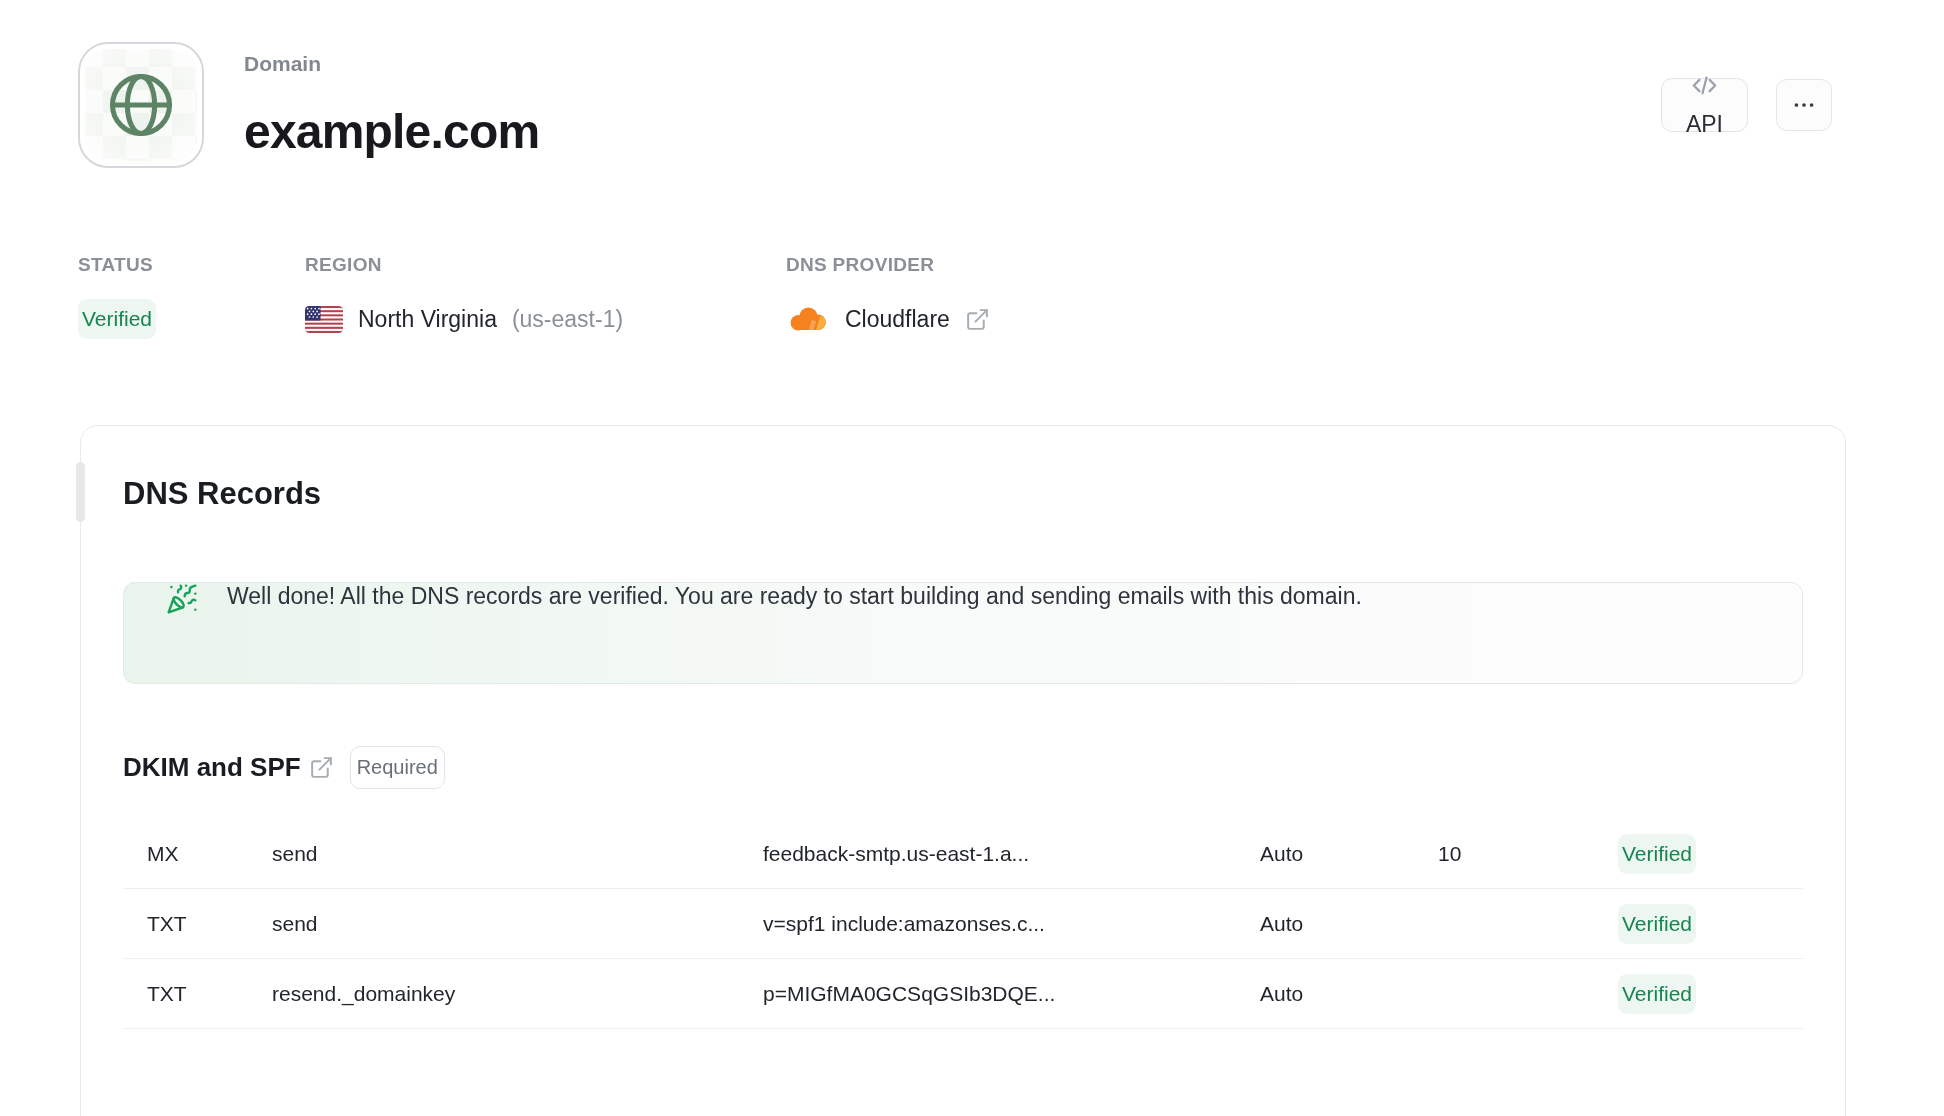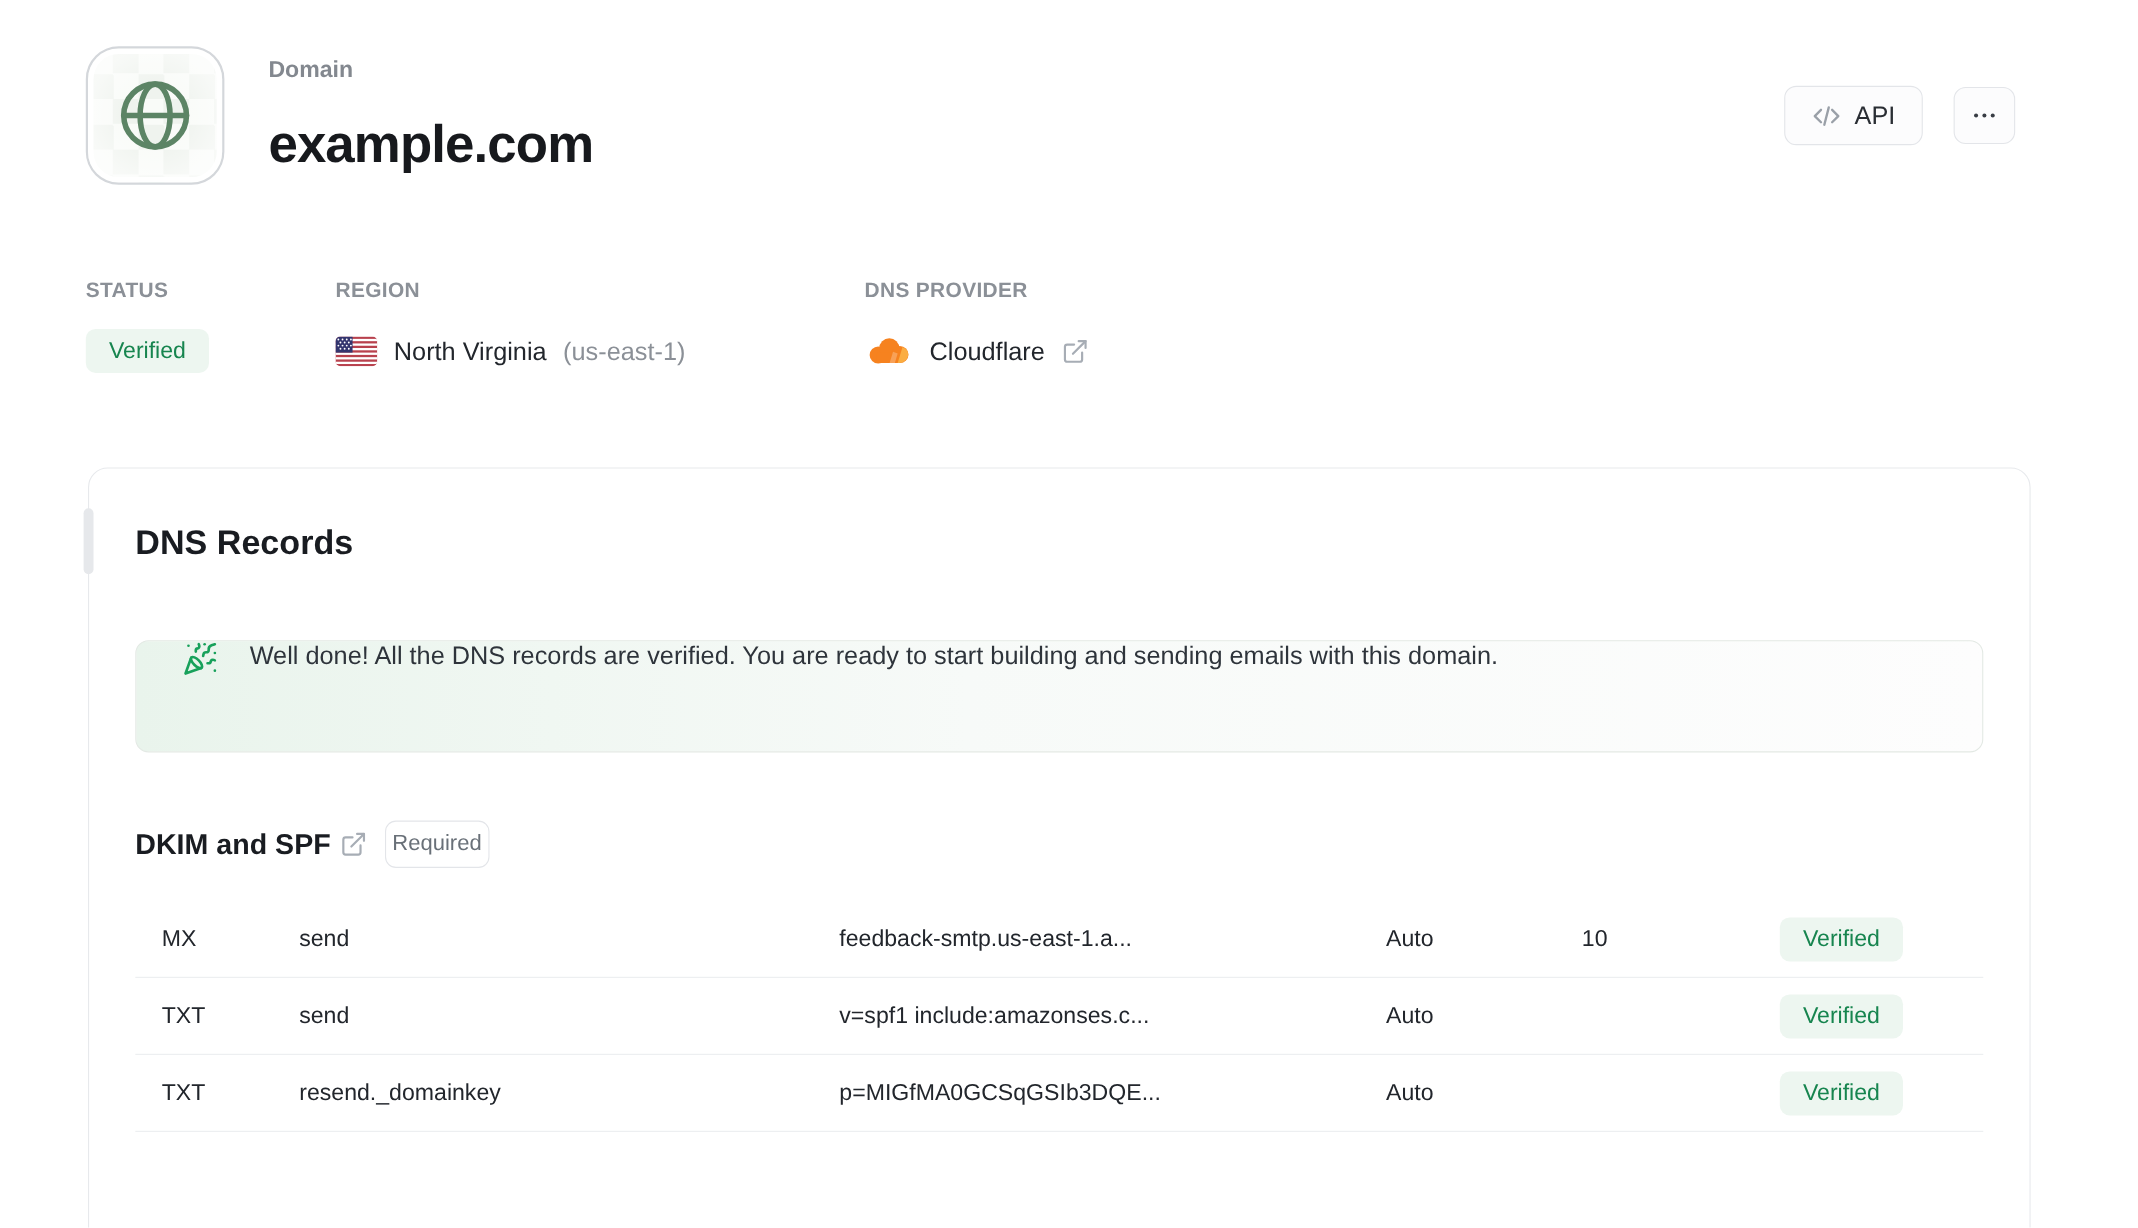--- a/index.html
+++ b/index.html
@@ -14,34 +14,34 @@
                  display:flex; align-items:center; justify-content:center; flex:0 0 auto; }
   .domain-tile::after { content:""; position:absolute; inset:0;
                  background:radial-gradient(closest-side, rgba(255,255,255,0) 40%, rgba(255,255,255,.55)); }
   .globe { position:relative; z-index:1; }
   .title-block { margin-left:40px; display:flex; flex-direction:column; gap:28px; }
   .domain-label { font-size:21px; font-weight:700; color:#83888f; }
   .domain-title { font-size:48px; font-weight:700; color:#17191d; letter-spacing:-0.8px; }
   .header-actions { margin-left:auto; display:flex; align-items:center; gap:28px; }
   .btn { display:flex; align-items:center; justify-content:center; gap:12px; height:54px;
          background:#fcfcfd; border:1.5px solid #e3e5e9; border-radius:11px; cursor:pointer;
-         font-size:23px; color:#2a2e34; font-family:inherit; }
+         font-size:23px; color:#2a2e34; font-family:inherit;flex-direction:column; }
   .btn-api { padding:0 24px; }
   .btn-more { width:56px; height:52px; border-radius:11px; padding:0; }
 
   
   .meta-row { display:flex; padding-left:78px; margin-top:86px; }
   .meta-col .meta-label { font-size:19px; font-weight:600; color:#8b9097; letter-spacing:0.3px; }
   .meta-value { margin-top:21px; display:flex; align-items:center; gap:15px; font-size:23px; color:#22262c; height:44px; }
   .meta-created { width:327px; }
   .meta-status  { width:227px; }
   .meta-region  { width:481px; }
   .meta-muted { color:#8b9097; }
   .badge-verified { display:inline-flex; align-items:center; background:#edf6f0; color:#17854f;
-                    font-size:21px; font-weight:500; border-radius:9px; padding:8px 21px; }
+                    font-size:21px; font-weight:500; border-radius:9px; padding:8px 4px; }
 
   
   .card { position:relative; margin:84px 0 0 80px; width:1766px; height:940px;
           border:1.5px solid #e7e9ec; border-radius:18px; padding:50px 42px 0 42px; background:#fff; }
   .card-accent { position:absolute; left:-5px; top:36px; width:9px; height:60px; border-radius:6px; background:#e6e8eb; }
   .card-title { font-size:31px; font-weight:700; color:#191c21; line-height:36px; }
 
   .banner { margin-top:70px; height:102px; border:1px solid #e3e9e4; border-radius:12px;
             display:flex; align-items:flex-start; padding:0 42px; gap:29px;
             background:linear-gradient(90deg,#e9f4ec 0%, #f7faf8 45%, #fdfdfd 100%); }

